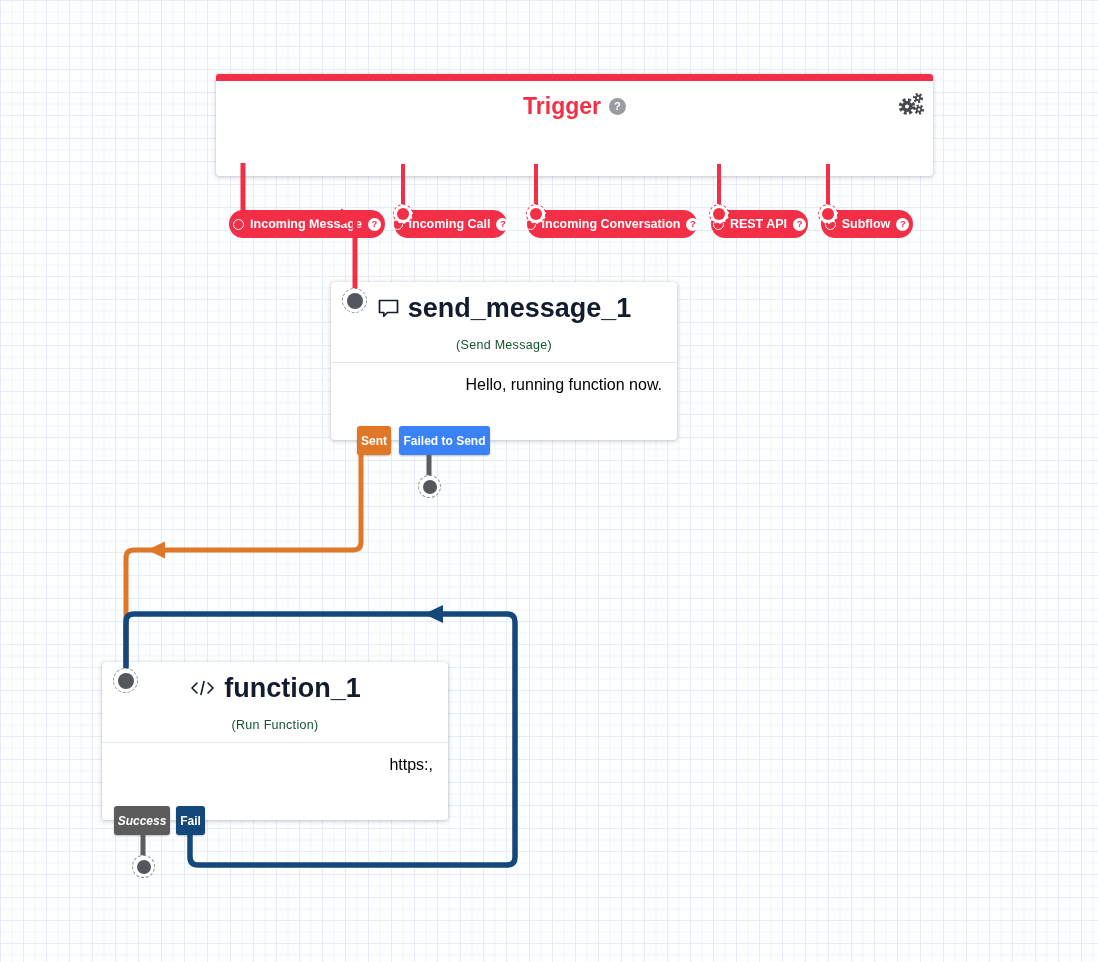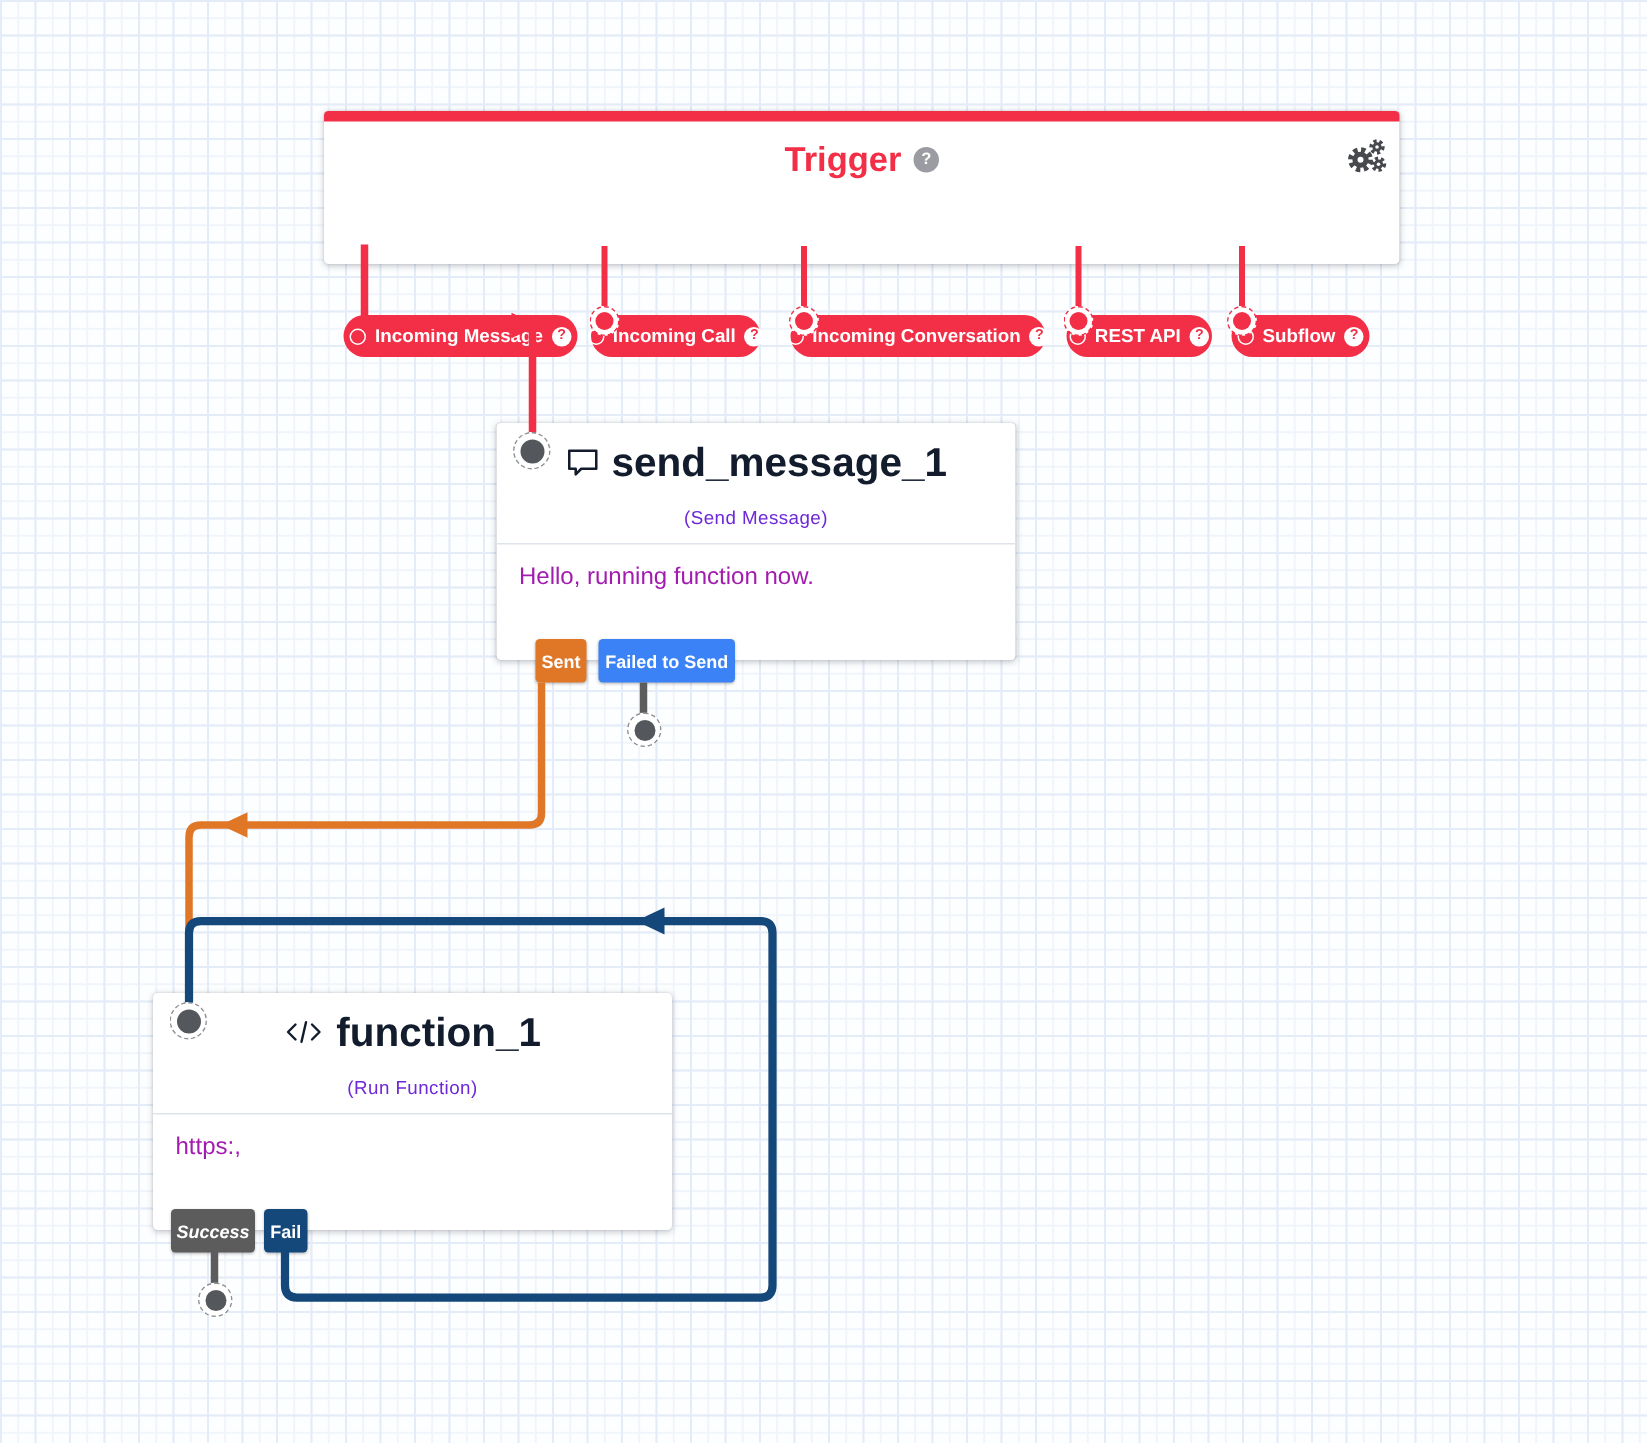--- a/index.html
+++ b/index.html
@@ -44,24 +44,24 @@
                  font-size:9.5px; font-weight:bold; display:inline-flex; align-items:center;
                  justify-content:center; line-height:1; flex:none; }
 
   .widget { width:346px; height:158px; }
   .widget-sm { left:331px; top:282px; }
   .widget-fn { left:102px; top:662px; }
   .w-title-row { position:absolute; top:12px; left:0; width:100%; height:28px;
                  display:flex; align-items:center; justify-content:center; gap:8px; }
   .w-title { font-size:27px; font-weight:bold; color:#121C2D; white-space:nowrap; }
   .w-sub   { position:absolute; top:56px; left:0; width:100%; text-align:center;
-             font-size:12.5px; color:#6d28d9; letter-spacing:.3px; }
+             font-size:12.5px; color:#14532d; letter-spacing:.3px; }
   .w-divider { position:absolute; top:80px; left:0; width:100%; border-top:1px solid #dfe3ea; }
   .w-body  { position:absolute; top:93px; left:15px; right:15px; font-size:16px;
-             color:#a21caf; line-height:1.3; }
+             color:#000000; line-height:1.3;text-align:right; }
   .t-row   { position:absolute; top:144px; display:flex; }
   .t-row-sm { left:26px; gap:8px; }
   .t-row-fn { left:12px; gap:6px; }
   .t-btn   { height:29px; border:none; border-radius:3px; color:#fff; font-weight:bold;
              font-size:12px; font-family:"Liberation Sans",sans-serif; display:inline-flex;
              align-items:center; justify-content:center; white-space:nowrap; padding:0;
              box-shadow:0 1px 2px rgba(0,0,0,.25); cursor:pointer; }
   .t-orange { background:#E07727; width:34px; }
   .t-gray-f { background:#3b82f6; width:91px; }
   .t-gray-s { background:#5C5C5C; width:56px;font-style:italic; }

